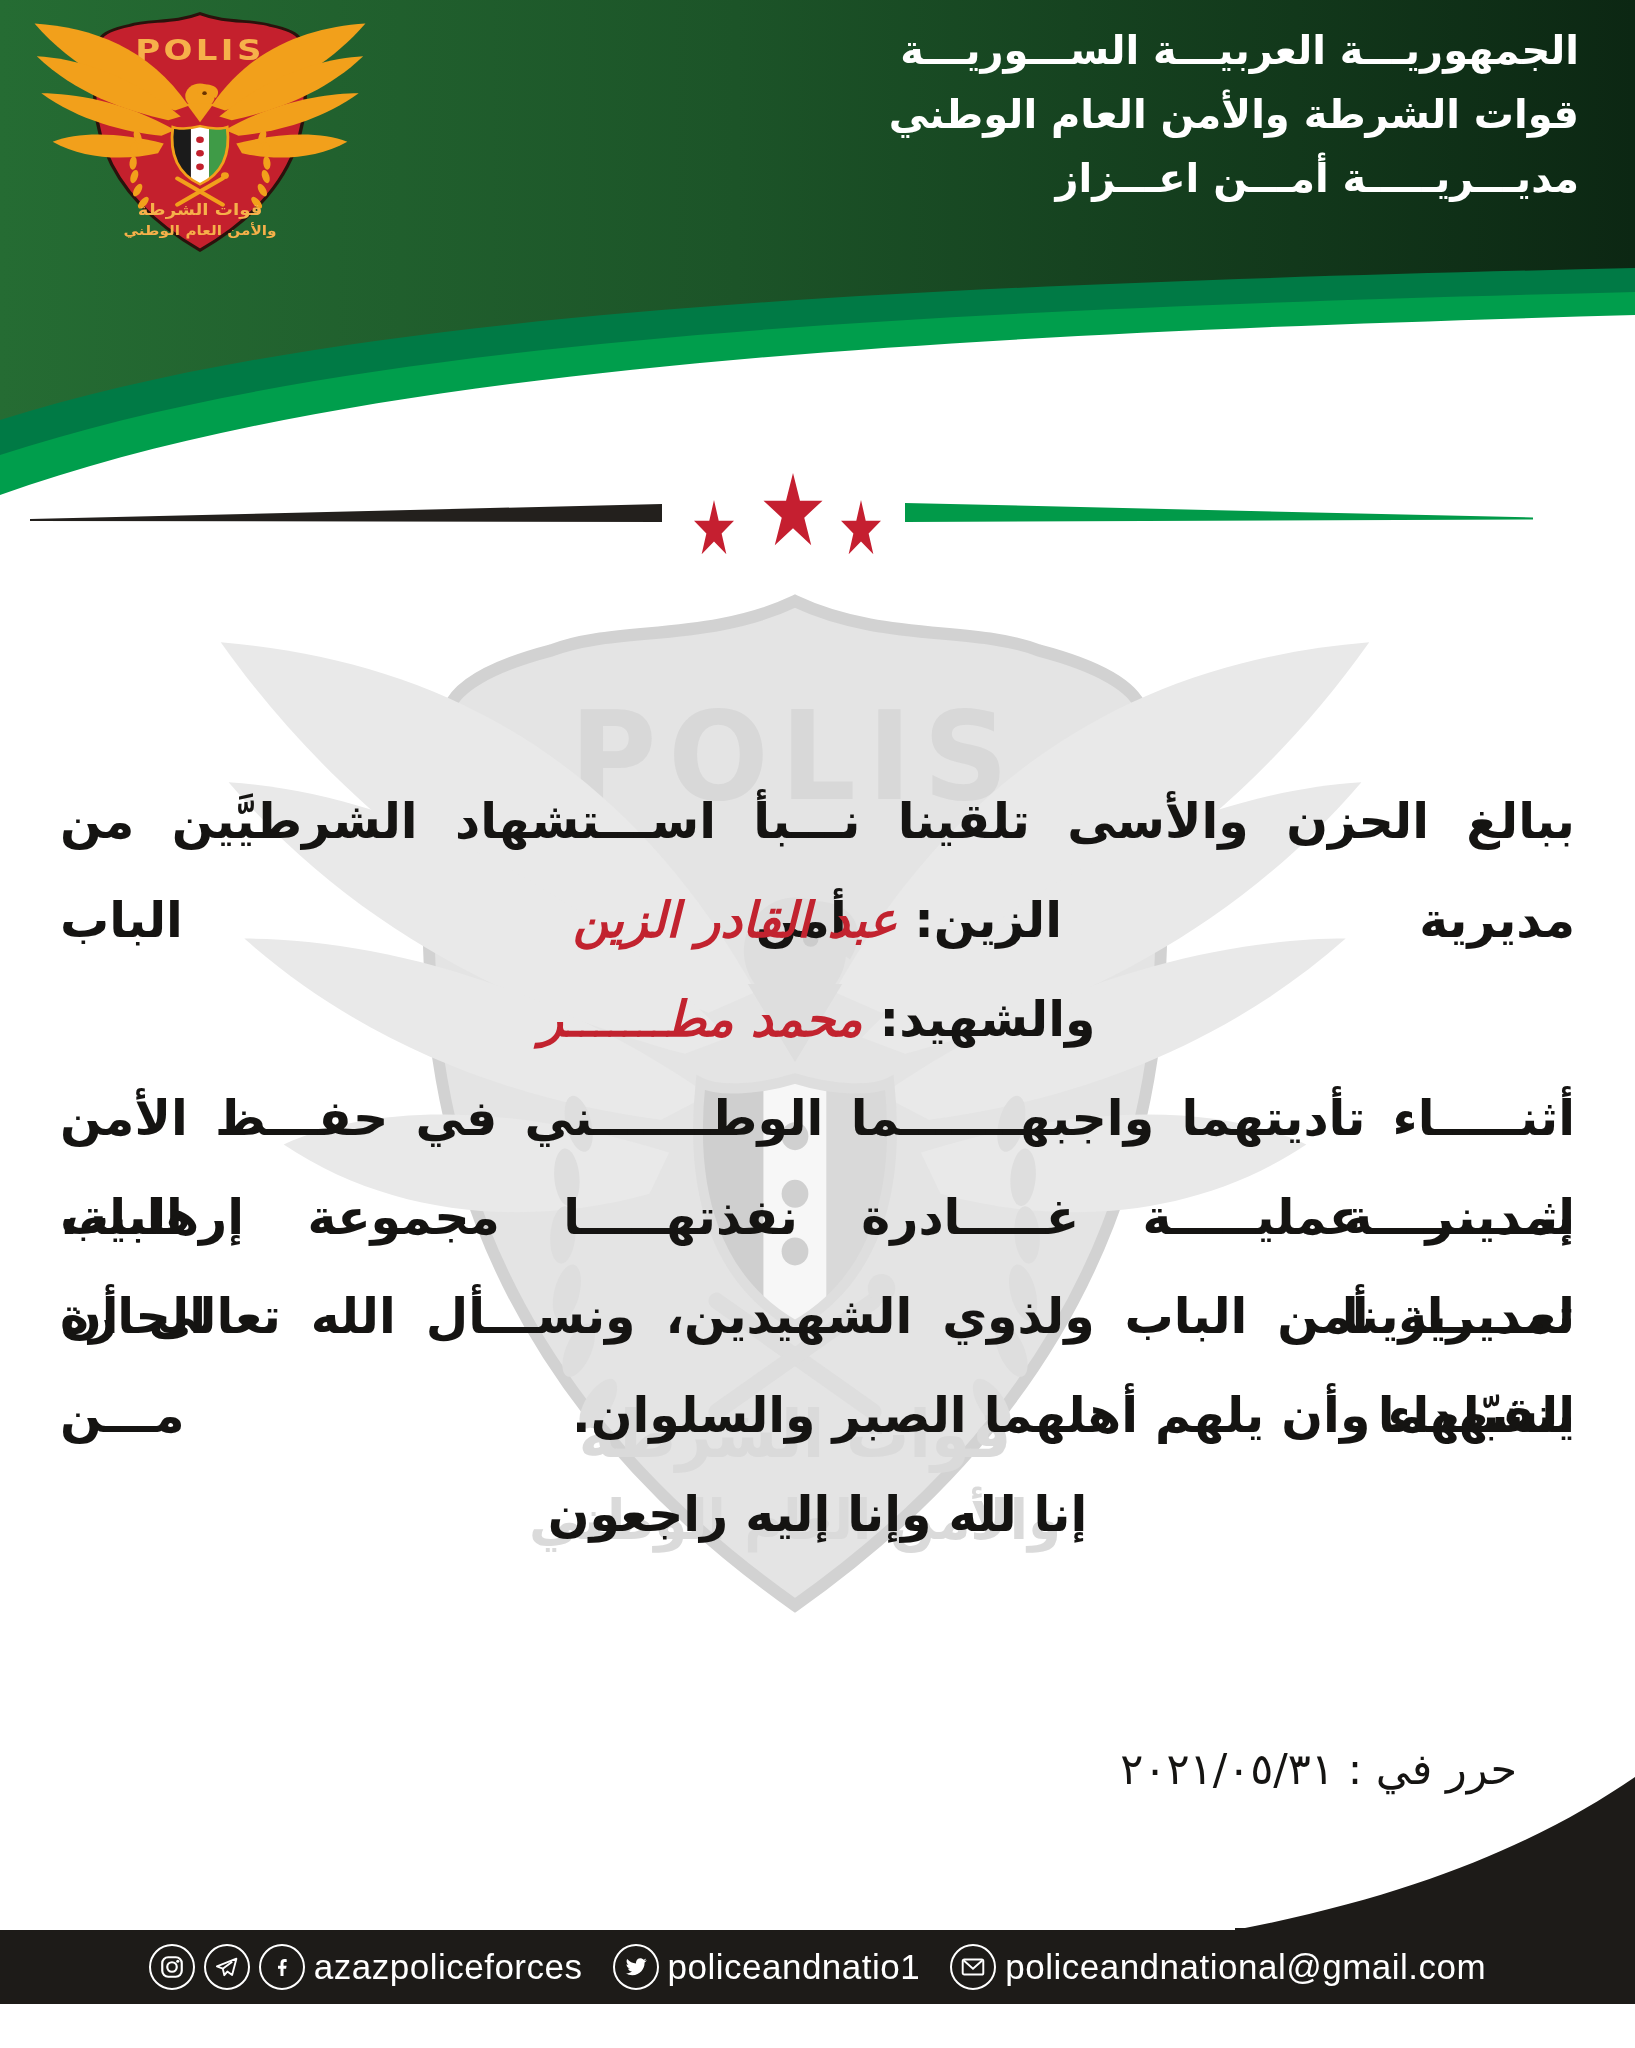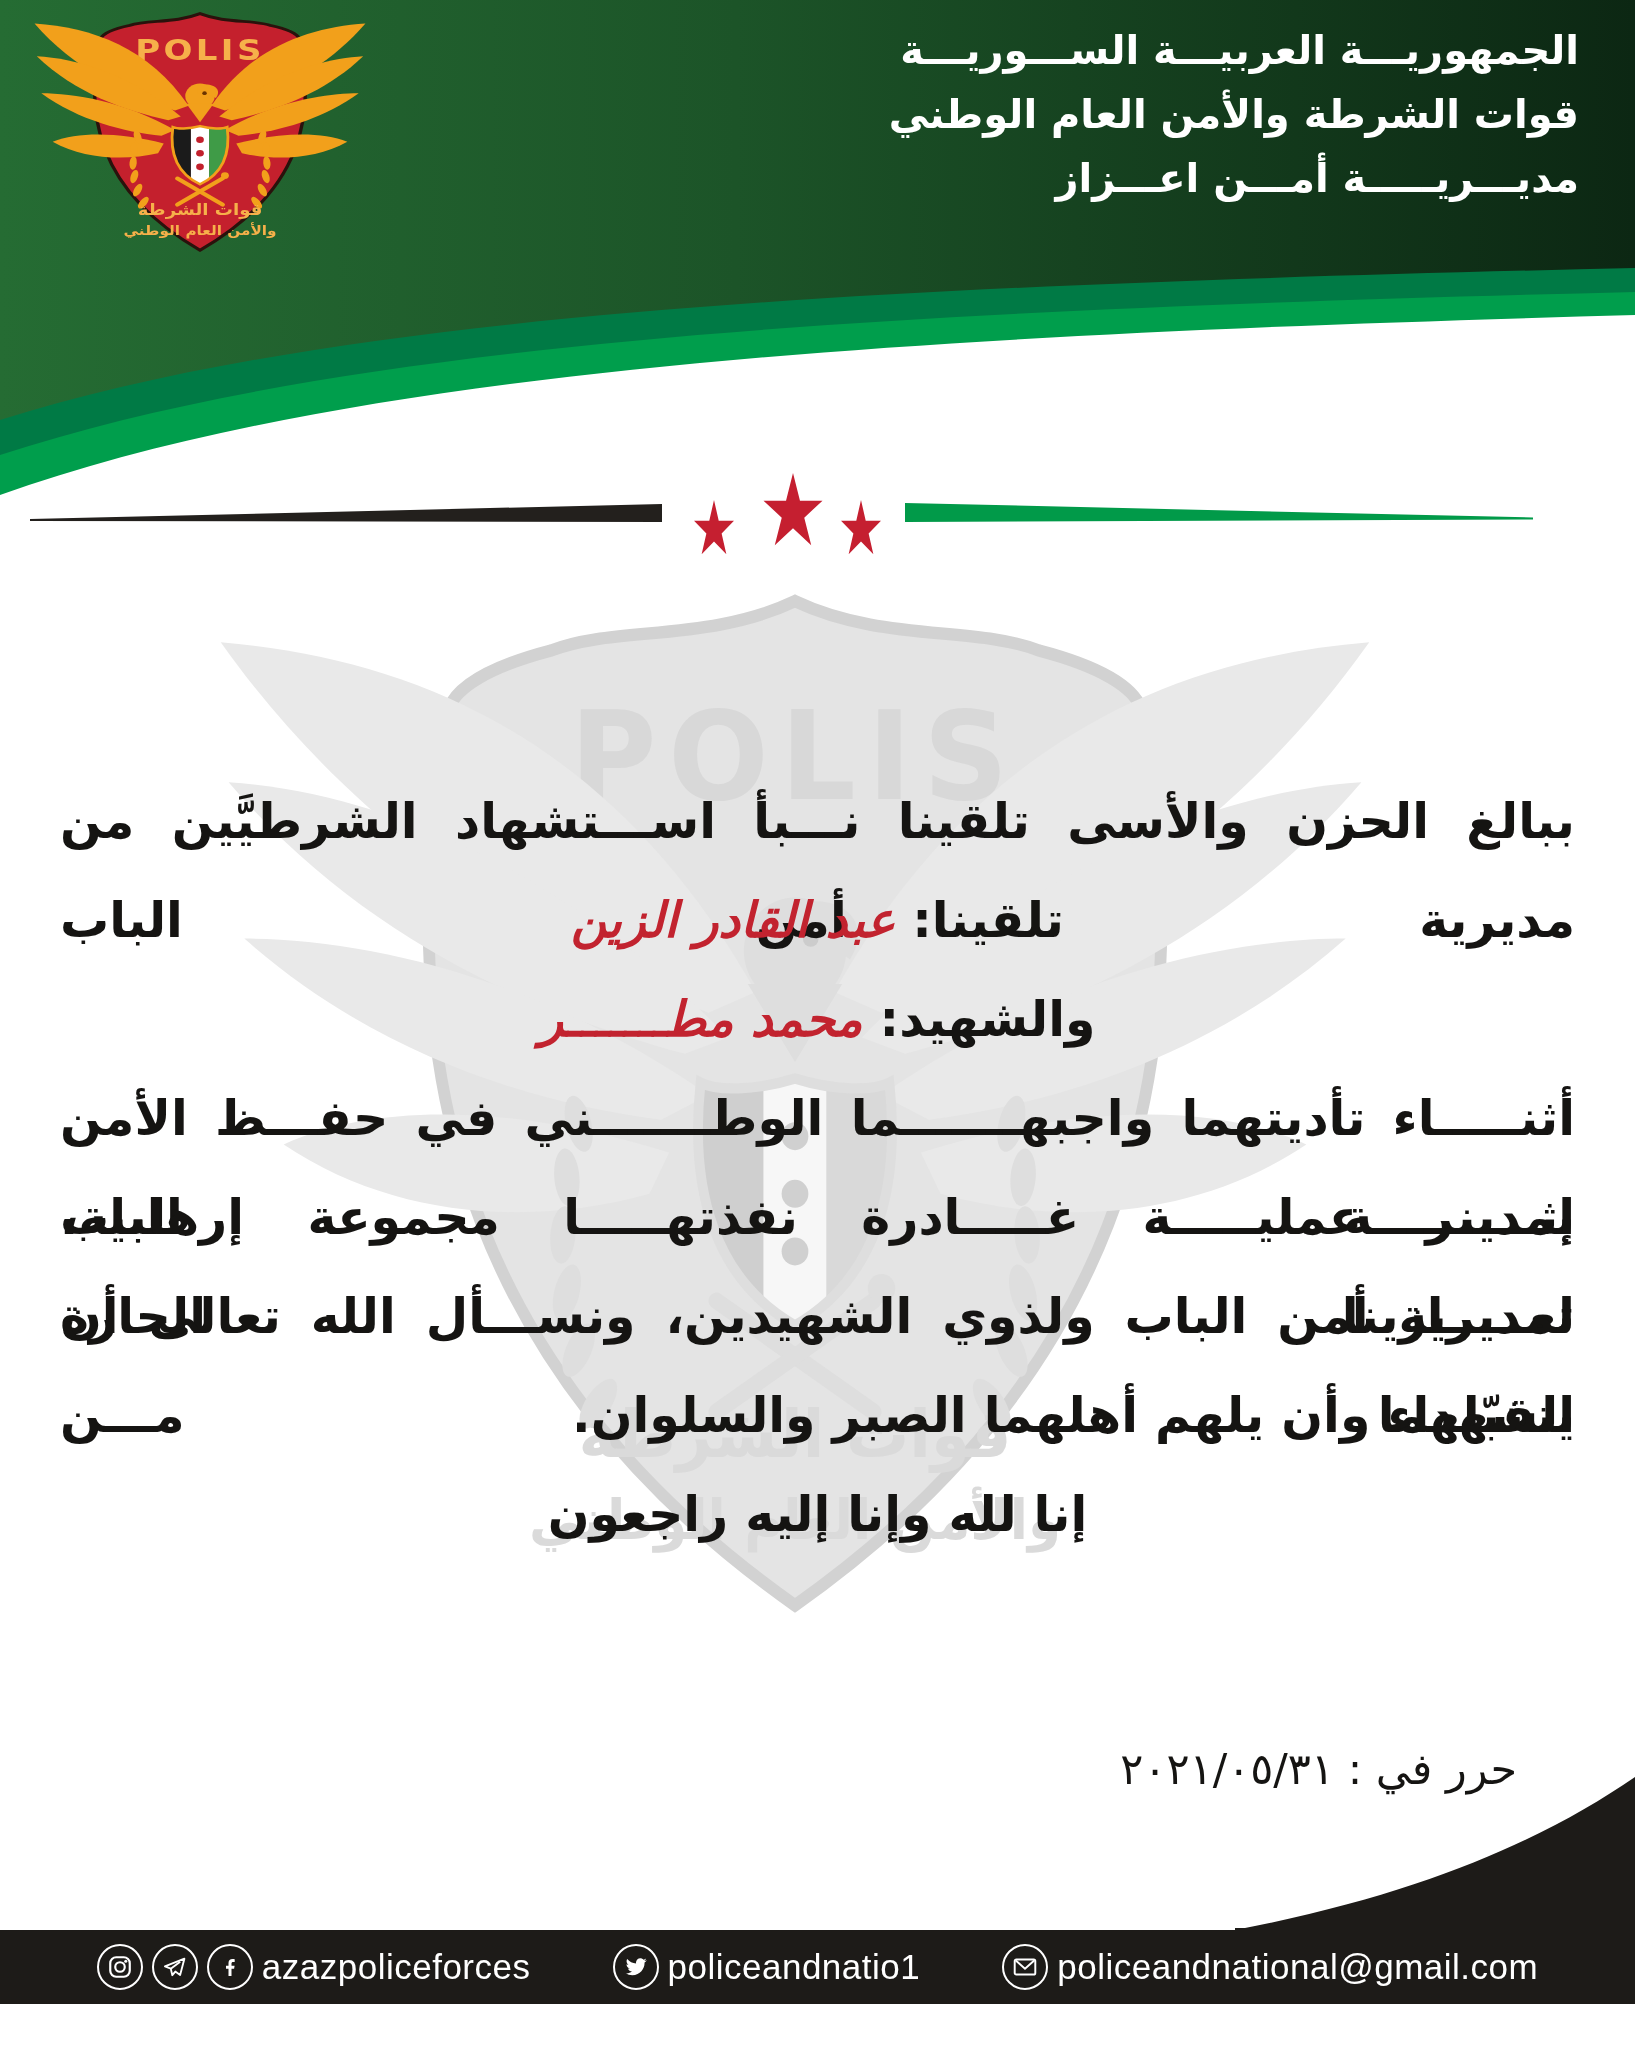--- a/index.html
+++ b/index.html
@@ -50,21 +50,21 @@
   .red-name{color:#c2232f;font-style:italic;}
   .date-line{
     position:absolute; top:1744px; right:118px;
     direction:rtl; color:#151412; font-weight:normal; font-size:43px;
   }
   
   .footer-wedge{position:absolute; right:0; bottom:72px;}
   .footer-bar{
     position:absolute; left:0; right:0; bottom:0; height:74px;
     background:#1d1b18;
-    display:flex; align-items:center; justify-content:center; gap:82px;
+    display:flex; align-items:center; justify-content:center; gap:30px;
     color:#ffffff;
     font-family:"Liberation Sans", sans-serif;
     font-size:35px;
   }
   .fgroup{display:flex; align-items:center; gap:9px;}
   .icon-circle{
     width:46px;height:46px;border:2.5px solid #fff;border-radius:50%;
     display:flex;align-items:center;justify-content:center;flex:0 0 auto;
     box-sizing:border-box;
   }
@@ -177,21 +177,21 @@
     <use href="#star" transform="translate(793,63) scale(31,40)" fill="#c51f30"></use>
     <use href="#star" transform="translate(861,80) scale(21,30)" fill="#c51f30"></use>
   </svg>
 
   <svg class="emblem-watermark" viewBox="0 0 300 260" preserveAspectRatio="none">
     <use href="#emblem"></use>
   </svg>
 
   <div class="body-text">
     <div class="bline just">ببالغ الحزن والأسى تلقينا نـــبأ اســـتشهاد الشرطيَّين من مديرية أمن الباب</div>
-    <div class="bline cent"><span>تلقينا: </span><span class="red-name">عبد القادر الزين</span></div>
+    <div class="bline cent"><span>الزين: </span><span class="red-name">عبد القادر الزين</span></div>
     <div class="bline cent"><span>والشهيد: </span><span class="red-name">محمد مطـــــــر</span></div>
     <div class="bline just">أثنـــــاء تأديتهما واجبهـــــــما الوطـــــــني في حفـــظ الأمن بمدينـــــة الباب</div>
     <div class="bline just">إثـــــر عمليـــــة غـــــادرة نفذتهـــــا مجموعة إرهابية، تعـــــازينا الحارة</div>
     <div class="bline just">لمديرية أمن الباب ولذوي الشهيدين، ونســـأل الله تعالى أن يتقبّلهما مـــن</div>
     <div class="bline rgt">الشهداء وأن يلهم أهلهما الصبر والسلوان.</div>
     <div class="bline cent">إنا لله وإنا إليه راجعون</div>
   </div>
 
   <div class="date-line">حرر في : ٢٠٢١/٠٥/٣١</div>
 

